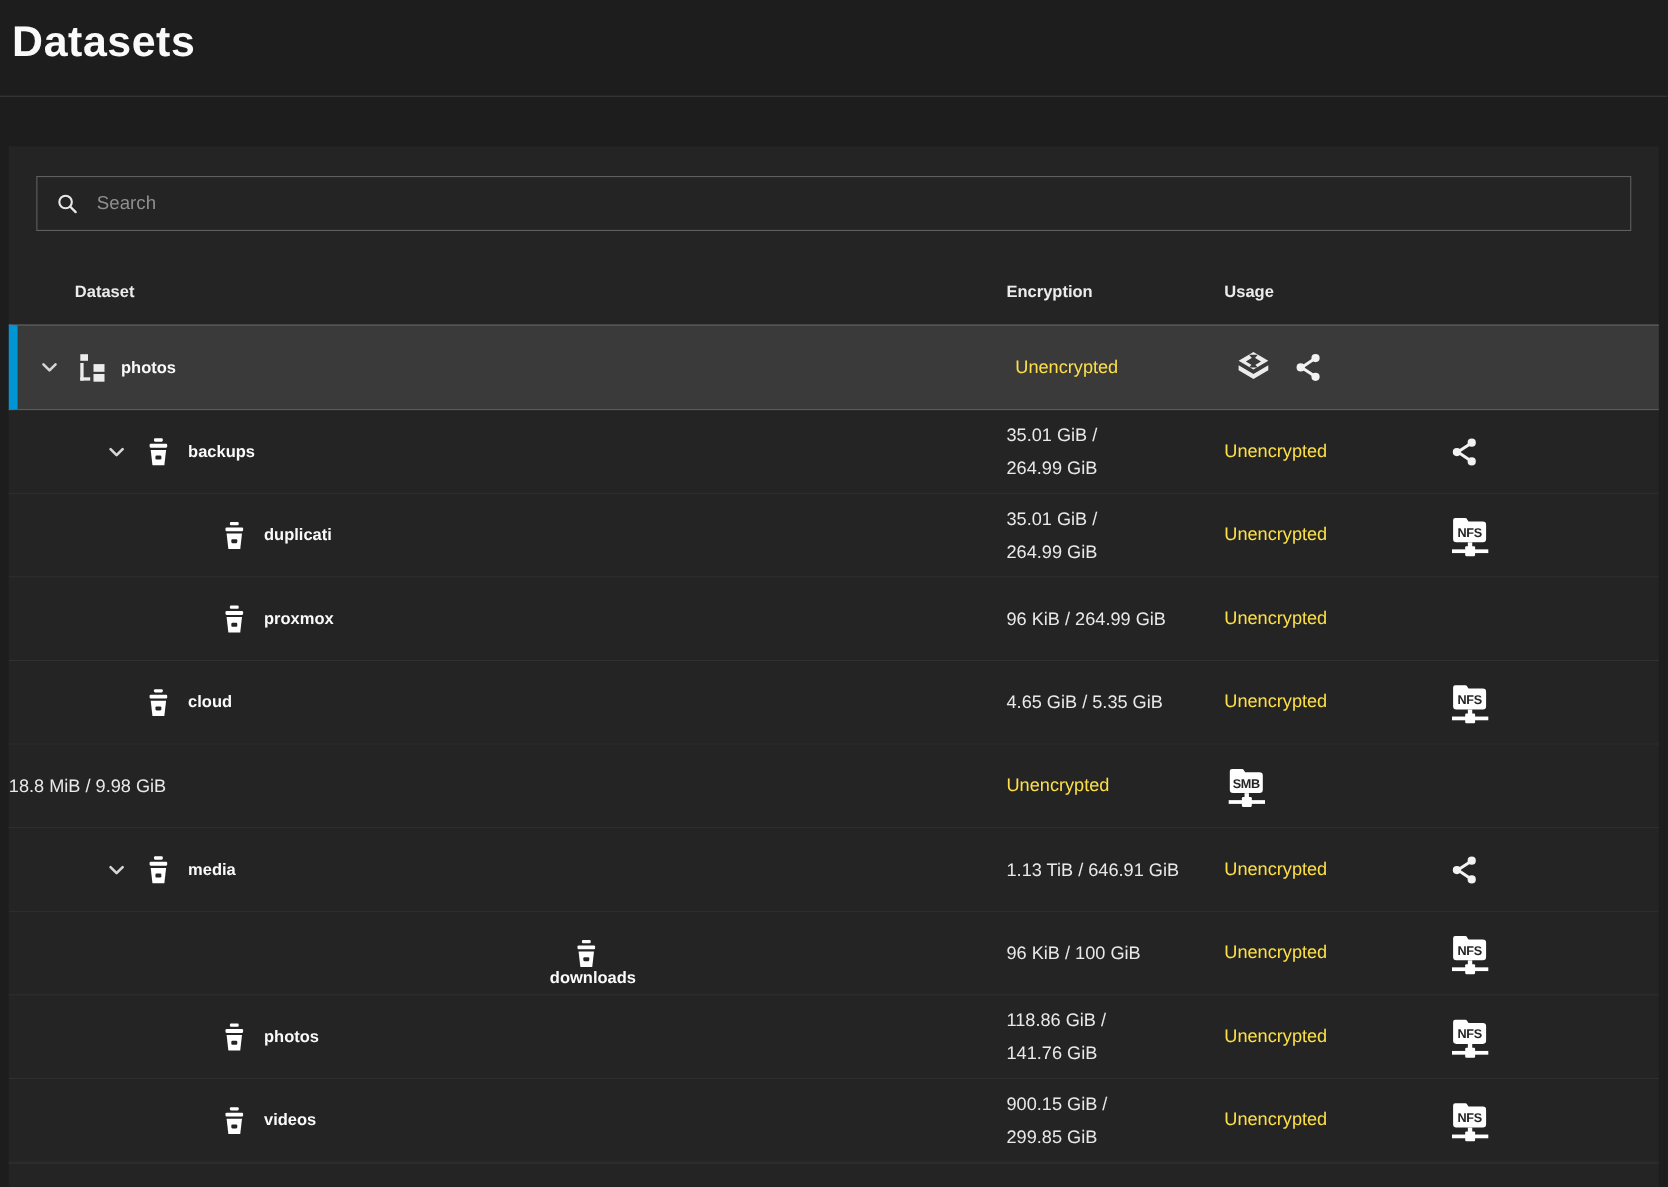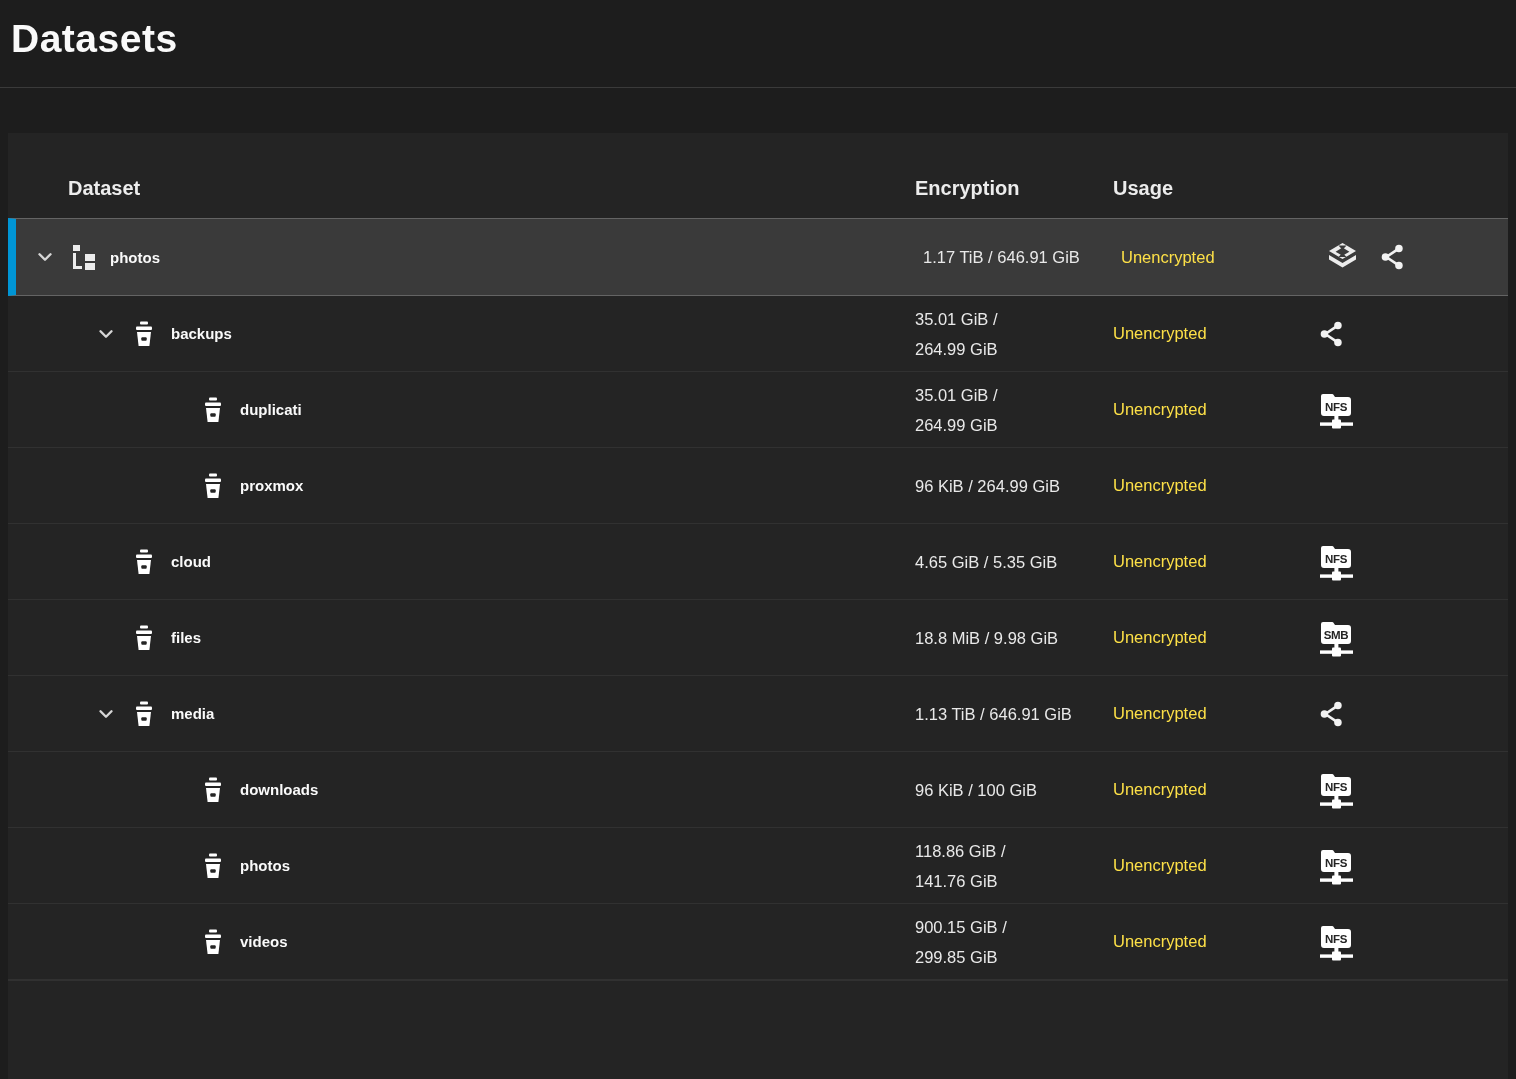--- a/index.html
+++ b/index.html
@@ -30,21 +30,21 @@
     color:#e8e8e8; font-size:17px; margin-left:16px;
     font-family:"Liberation Sans","DejaVu Sans",sans-serif;
   }
   .search-input::placeholder { color:#8f8f8f; }
   
   .tbl { margin-top:25px; }
   .trow {
     display:grid; grid-template-columns:907px 198px 203px 1fr;
     align-items:stretch;
   }
-  .thead { height:60px; font-weight:bold; font-size:20px; color:#ececec; }
+  .thead { height:60px; font-weight:bold; font-size:15px; color:#ececec; }
   .thead .cell { display:flex; align-items:center; }
   .thead .c-name { padding-left:60px; }
   .row {
     height:76px; border-bottom:1px solid #313131; background:#242424;
     cursor:pointer;
   }
   .row.selected {
     height:78px; background:#3a3a3a;
     border-top:1px solid #646464; border-bottom:1px solid #646464;
     border-left:8px solid #0095d5;
@@ -60,20 +60,29 @@
   .usage-ic { display:flex; align-items:center; justify-content:center; }
   .stub-row { background:#242424; height:21px; border-top:1px solid #313131; }
 </style>
 </head>
 <body>
 
 <div class="page-title">Datasets</div>
 <div class="title-divider"></div>
 
 <div class="panel">
+  <div class="search-wrap">
+    <div class="search-box">
+      <svg width="22" height="22" viewBox="0 0 24 24">
+        <circle cx="10.5" cy="10.5" r="6.2" fill="none" stroke="#e8e8e8" stroke-width="2.1"></circle>
+        <line x1="15.2" y1="15.2" x2="20.5" y2="20.5" stroke="#e8e8e8" stroke-width="2.3" stroke-linecap="round"></line>
+      </svg>
+      <input class="search-input" type="text" placeholder="Search" style="">
+    </div>
+  </div>
 
   <div class="tbl">
     <div class="trow thead">
       <div class="cell c-name">Dataset</div>
       <div class="cell">Encryption</div>
       <div class="cell">Usage</div>
     </div>
     <div id="rows">
         <div class="trow row selected">
           <div class="cell c-name" style="padding-left: 17px;">
@@ -86,23 +95,20 @@
               <svg width="28" height="28" viewBox="0 0 28 28" fill="#ececec">
      <rect x="4" y="2" width="7" height="6"></rect>
      <rect x="4" y="10" width="3" height="16"></rect>
      <rect x="4" y="23" width="9" height="3"></rect>
      <rect x="16" y="11" width="10" height="7"></rect>
      <rect x="16" y="20" width="10" height="7"></rect>
               </svg>
             </span>
             <span class="ds-name">photos</span>
           </div>
-          <div class="cell c-used">
-            <span>1.17 TiB / 646.91 GiB</span>
-          </div>
           <div class="cell c-enc">Unencrypted</div>
           <div class="cell c-usage">
             <span class="usage-ic">
               <svg width="33" height="30" viewBox="0 0 33 30">
      <path d="M16.5 1 L30 9 L16.5 17 L3 9 Z" fill="#ececec"></path>
      <path d="M16.5 5.6 L23.4 9.7 L16.5 13.8 L9.6 9.7 Z" fill="#3a3a3a"></path>
      <path d="M12.5 3.5 L20.5 3.5 L16.5 8 Z" fill="#3a3a3a"></path>
      <path d="M12.5 15 L20.5 15 L16.5 10.8 Z" fill="#3a3a3a"></path>
      <path d="M3 13 L16.5 21 L30 13 L30 17.5 L16.5 25.5 L3 17.5 Z" fill="#ececec"></path>
               </svg>
@@ -224,32 +230,20 @@
     <path d="M5 4 h9 a2 2 0 0 1 1.8 1.2 L17 7 h13 a3 3 0 0 1 3 3 v13 a3 3 0 0 1 -3 3 H6 a3 3 0 0 1 -3 -3 V6 a2 2 0 0 1 2 -2 Z" fill="#fff"></path>
     <text x="18" y="21" text-anchor="middle" font-family="Liberation Sans, DejaVu Sans, sans-serif" font-size="11.5" font-weight="bold" fill="#242424" letter-spacing="-0.3">NFS</text>
     <rect x="16.4" y="26" width="4" height="5" fill="#fff"></rect>
     <rect x="2" y="32.4" width="33" height="3.4" fill="#fff"></rect>
     <rect x="14" y="29.6" width="9" height="9" rx="1" fill="#fff"></rect>
   </svg>
             </span>
           </div>
         </div>
         <div class="trow row">
-          <div class="cell c-name" style="padding-left: 86px;">
-            <span class="chev-slot"></span>
-            <span class="ds-icon">
-              <svg width="28" height="28" viewBox="0 0 28 28">
-     <rect x="10" y="1.5" width="8" height="3" rx="1" fill="#fff"></rect>
-     <rect x="6" y="6.5" width="16" height="3.5" rx="1" fill="#fff"></rect>
-     <path d="M7 12 L21 12 L19.4 26 L8.6 26 Z" fill="#fff"></path>
-     <rect x="11.3" y="17.2" width="5.4" height="3.6" rx="1" fill="#242424"></rect>
-              </svg>
-            </span>
-            <span class="ds-name">files</span>
-          </div>
           <div class="cell c-used">
             <span>18.8 MiB / 9.98 GiB</span>
           </div>
           <div class="cell c-enc">Unencrypted</div>
           <div class="cell c-usage">
             <span class="usage-ic">
               <svg width="37" height="40" viewBox="0 0 37 40">
     <path d="M5 4 h9 a2 2 0 0 1 1.8 1.2 L17 7 h13 a3 3 0 0 1 3 3 v13 a3 3 0 0 1 -3 3 H6 a3 3 0 0 1 -3 -3 V6 a2 2 0 0 1 2 -2 Z" fill="#fff"></path>
     <text x="18" y="21" text-anchor="middle" font-family="Liberation Sans, DejaVu Sans, sans-serif" font-size="11.5" font-weight="bold" fill="#242424" letter-spacing="-0.3">SMB</text>
     <rect x="16.4" y="26" width="4" height="5" fill="#fff"></rect>
@@ -286,21 +280,21 @@
      <line x1="7" y1="13" x2="19" y2="5" stroke="#f2f2f2" stroke-width="2.6"></line>
      <line x1="7" y1="13" x2="19" y2="21" stroke="#f2f2f2" stroke-width="2.6"></line>
      <circle cx="19.2" cy="4.8" r="3.6" fill="#f2f2f2"></circle>
      <circle cx="6.2" cy="13" r="3.6" fill="#f2f2f2"></circle>
      <circle cx="19.2" cy="21.2" r="3.6" fill="#f2f2f2"></circle>
               </svg>
             </span>
           </div>
         </div>
         <div class="trow row">
-          <div class="cell c-name" style="padding-left: 155px;">
+          <div class="cell c-name" style="padding-left: 155px; flex-direction: column;">
             <span class="chev-slot"></span>
             <span class="ds-icon">
               <svg width="28" height="28" viewBox="0 0 28 28">
      <rect x="10" y="1.5" width="8" height="3" rx="1" fill="#fff"></rect>
      <rect x="6" y="6.5" width="16" height="3.5" rx="1" fill="#fff"></rect>
      <path d="M7 12 L21 12 L19.4 26 L8.6 26 Z" fill="#fff"></path>
      <rect x="11.3" y="17.2" width="5.4" height="3.6" rx="1" fill="#242424"></rect>
               </svg>
             </span>
             <span class="ds-name">downloads</span>

